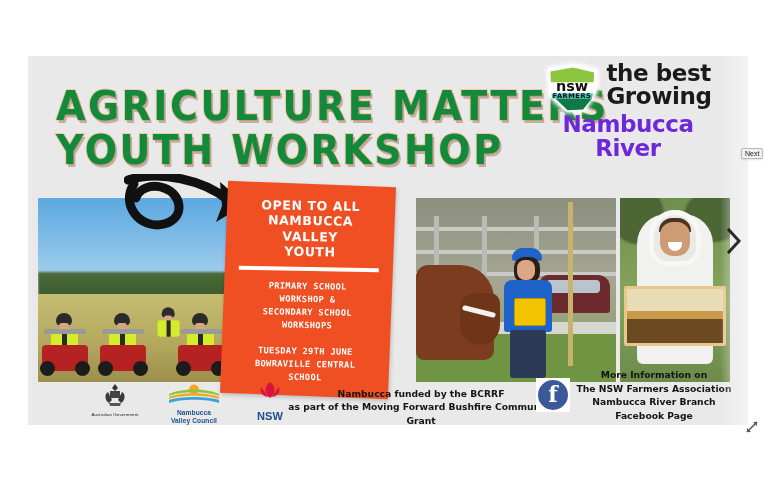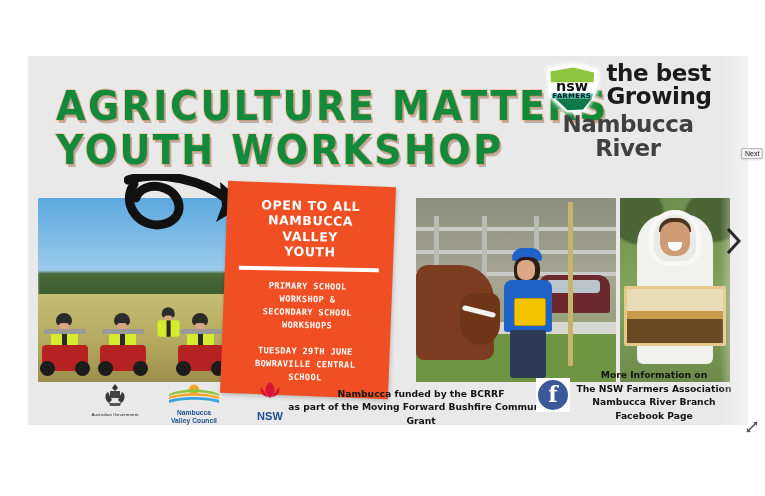--- a/index.html
+++ b/index.html
@@ -84,21 +84,21 @@
     line-height: 1.02;
     color: #1a1a1a;
     text-align: left;
     letter-spacing: -0.4px;
   }
   #brand-branch {
     font-family: "DejaVu Sans", sans-serif;
     font-weight: 700;
     font-size: 23px;
     line-height: 1.04;
-    color: #404040;
+    color: #6d28d9;
     letter-spacing: -0.4px;
     margin-top: -1px;
   }
 
   
   #photo-strip {
     position: absolute;
     left: 10px;
     top: 142px;
     width: 692px;

